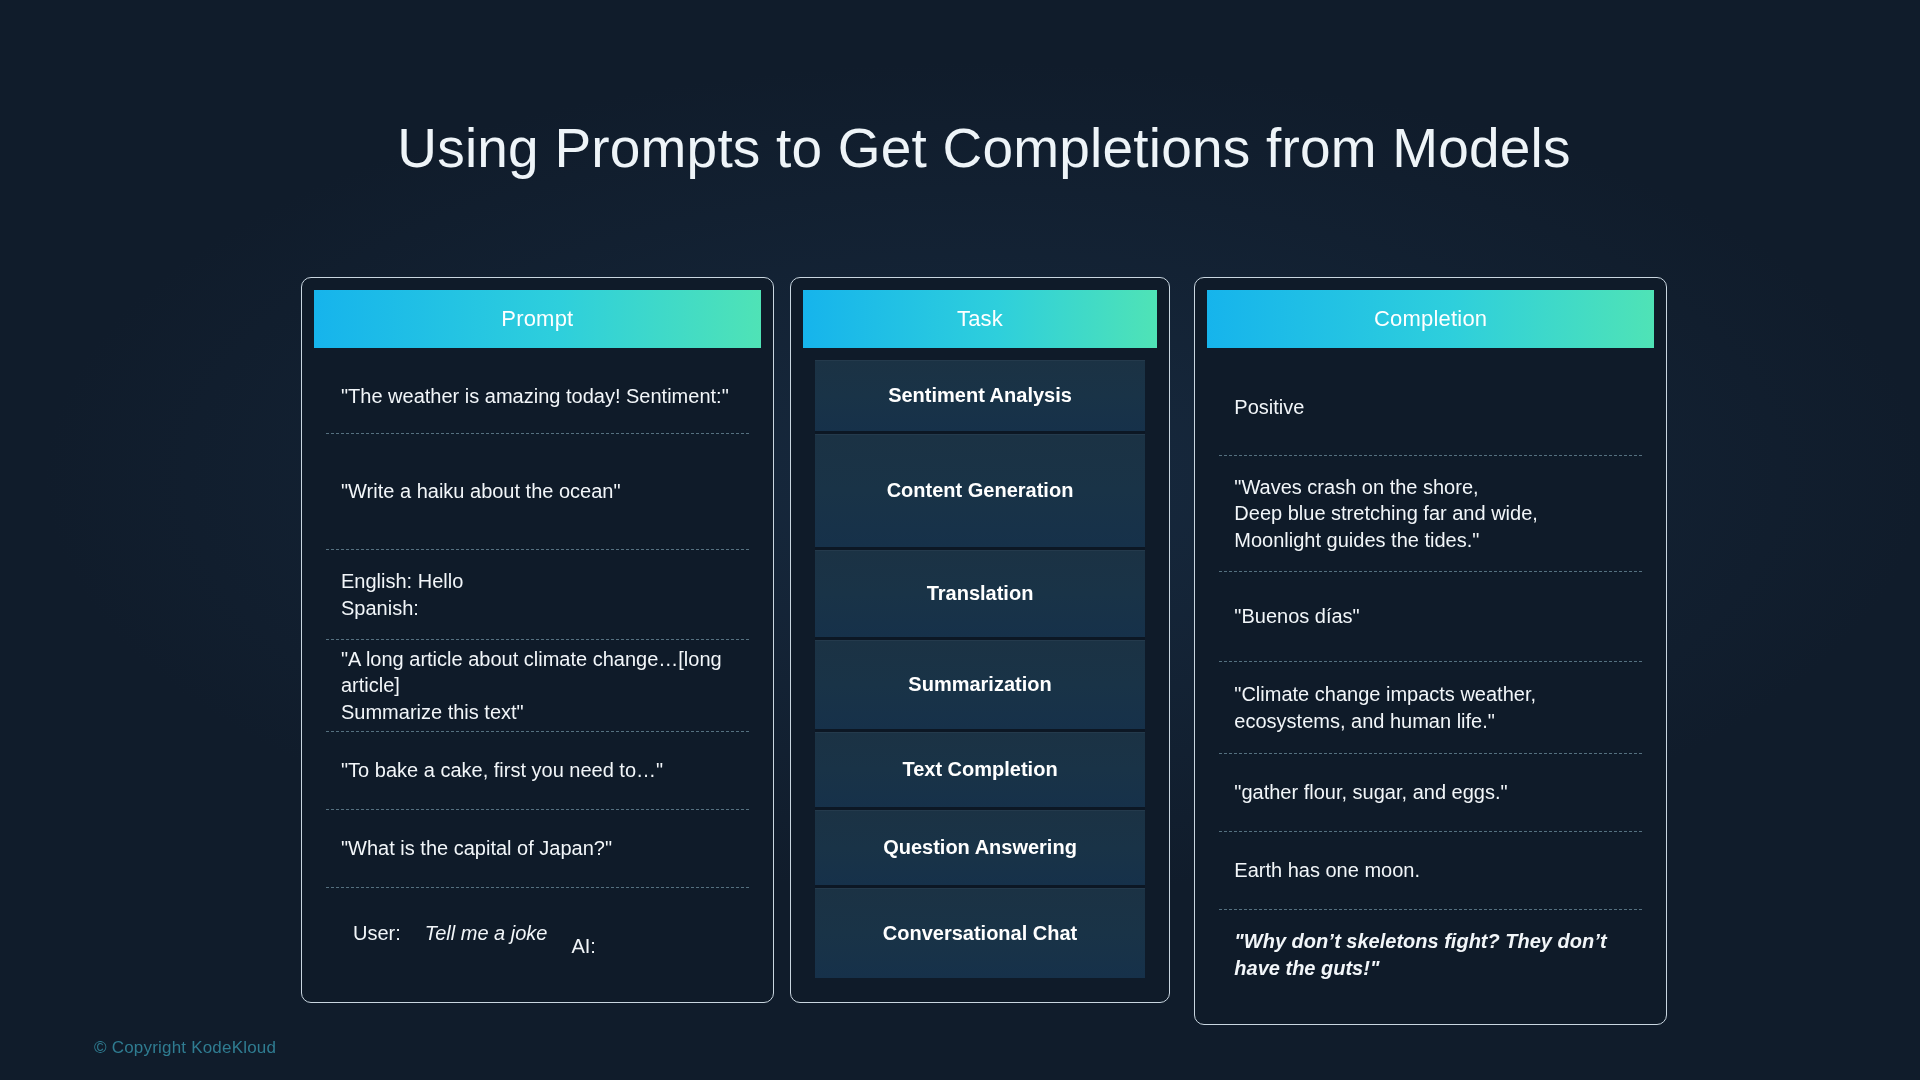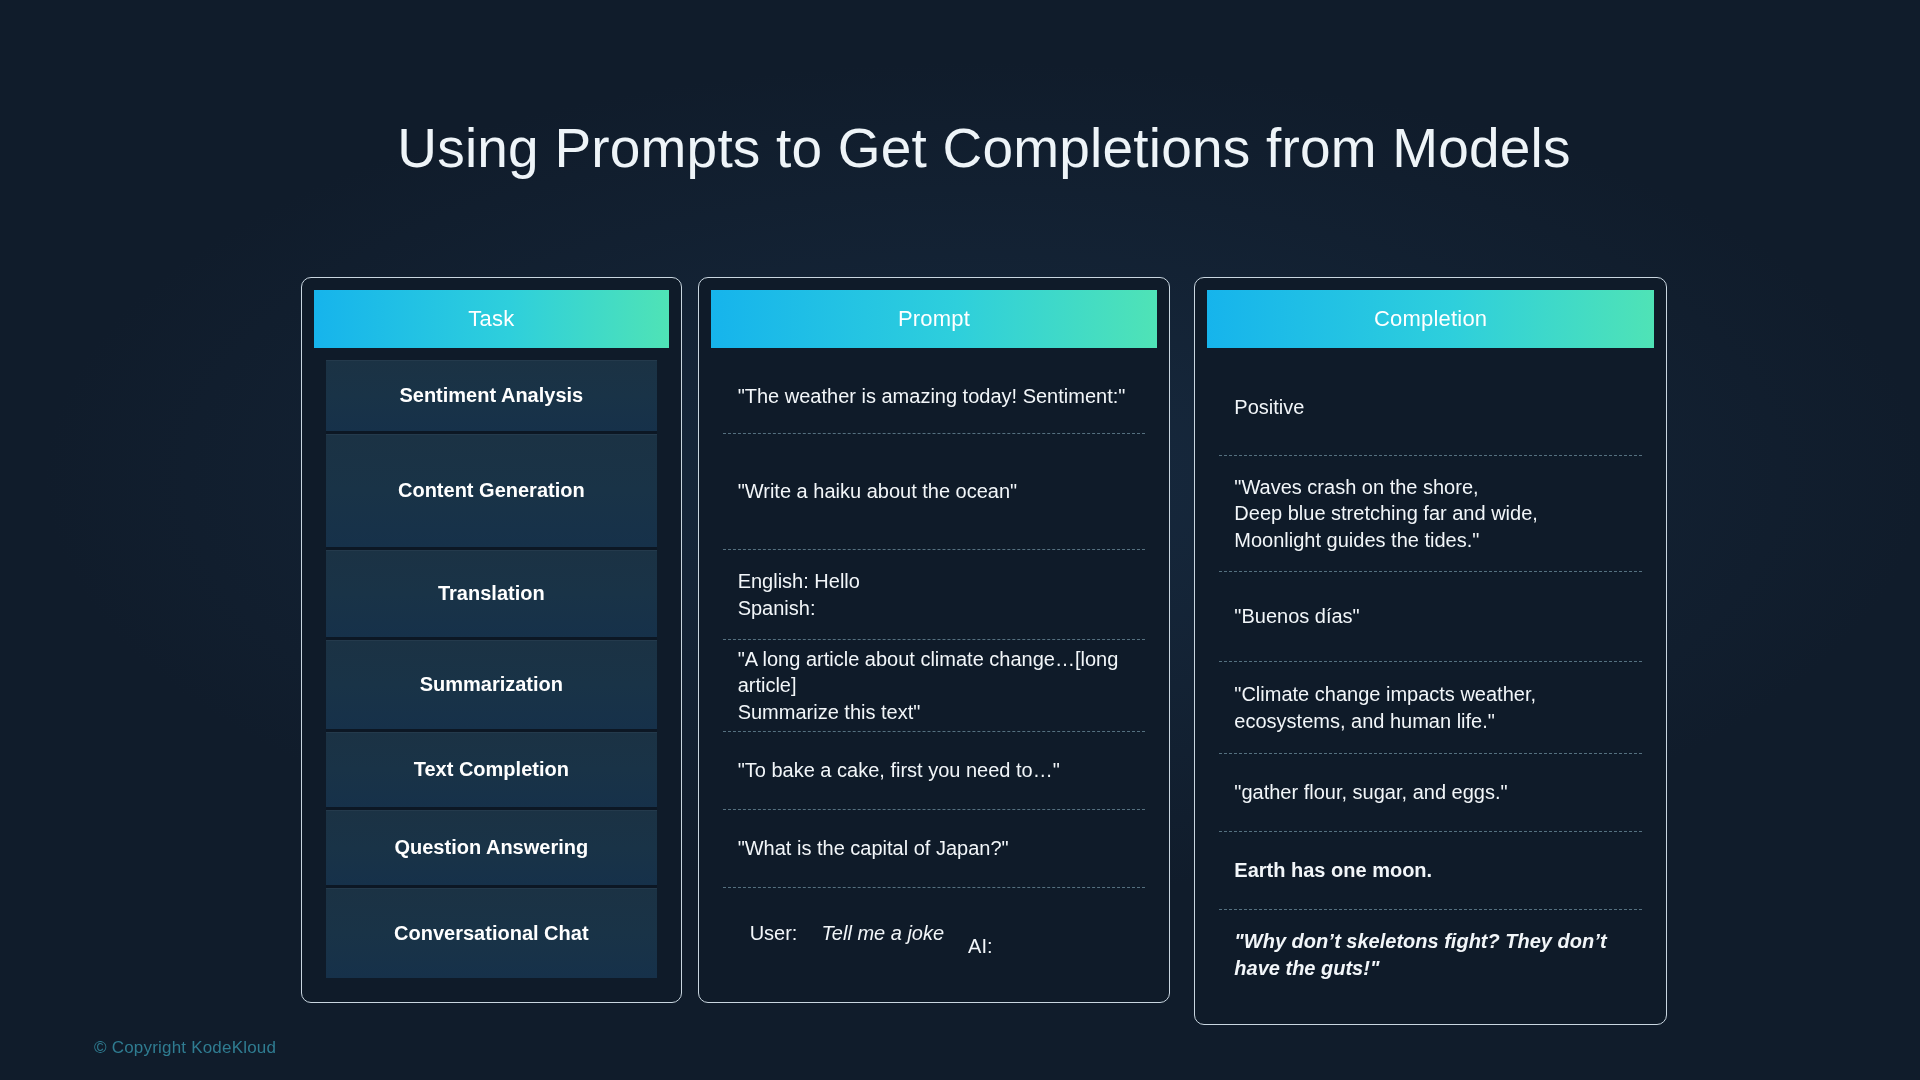--- a/index.html
+++ b/index.html
@@ -131,63 +131,63 @@
 </head>
 <body>
 
 <div class="slide">
   <div class="bg-glow"></div>
 
   <h1 class="page-title">Using Prompts to Get Completions from Models</h1>
 
   <div class="table-wrap">
 
-    <div class="col col-task">
-      <div class="col-head">Task</div>
-      <div class="col-body">
-        <div class="task-cell" style="height: 74px;">Sentiment Analysis</div>
-        <div class="task-cell" style="height: 116px;">Content Generation</div>
-        <div class="task-cell" style="height: 90px;">Translation</div>
-        <div class="task-cell" style="height: 92px;">Summarization</div>
-        <div class="task-cell" style="height: 78px;">Text Completion</div>
-        <div class="task-cell" style="height: 78px;">Question Answering</div>
-        <div class="task-cell" style="height: 90px;">Conversational Chat</div>
-      </div>
-    </div>
-
     <div class="col col-prompt">
       <div class="col-head">Prompt</div>
       <div class="col-body">
         <div class="text-cell" style="height: 74px;">"The weather is amazing today! Sentiment:"</div>
         <div class="text-cell" style="height: 116px;">"Write a haiku about the ocean"</div>
         <div class="text-cell" style="height: 90px;">English: Hello
 Spanish:</div>
         <div class="text-cell" style="height: 92px;">"A long article about climate change…[long article]
 Summarize this text"</div>
         <div class="text-cell" style="height: 78px;">"To bake a cake, first you need to…"</div>
         <div class="text-cell" style="height: 78px;">"What is the capital of Japan?"</div>
         <div class="text-cell" style="height: 90px;">
           <span>User: </span><span class="em-italic">Tell me a joke</span><span>
 AI:</span>
         </div>
       </div>
     </div>
 
+    <div class="col col-task">
+      <div class="col-head">Task</div>
+      <div class="col-body">
+        <div class="task-cell" style="height: 74px;">Sentiment Analysis</div>
+        <div class="task-cell" style="height: 116px;">Content Generation</div>
+        <div class="task-cell" style="height: 90px;">Translation</div>
+        <div class="task-cell" style="height: 92px;">Summarization</div>
+        <div class="task-cell" style="height: 78px;">Text Completion</div>
+        <div class="task-cell" style="height: 78px;">Question Answering</div>
+        <div class="task-cell" style="height: 90px;">Conversational Chat</div>
+      </div>
+    </div>
+
     <div class="col col-completion">
       <div class="col-head">Completion</div>
       <div class="col-body">
         <div class="text-cell" style="height: 96px;">Positive</div>
         <div class="text-cell" style="height: 116px;">"Waves crash on the shore,
 Deep blue stretching far and wide,
 Moonlight guides the tides."</div>
         <div class="text-cell" style="height: 90px;">"Buenos días"</div>
         <div class="text-cell" style="height: 92px;">"Climate change impacts weather,
 ecosystems, and human life."</div>
         <div class="text-cell" style="height: 78px;">"gather flour, sugar, and eggs."</div>
-        <div class="text-cell" style="height: 78px; font-weight: bold;">Earth has one moon.</div>
+        <div class="text-cell" style="height: 78px;">Earth has one moon.</div>
         <div class="text-cell bold-italic" style="height: 90px;">"Why don’t skeletons fight? They don’t have the guts!"</div>
       </div>
     </div>
 
   </div>
 
   <div class="footer">© Copyright KodeKloud</div>
 </div>
 
 </body></html>

